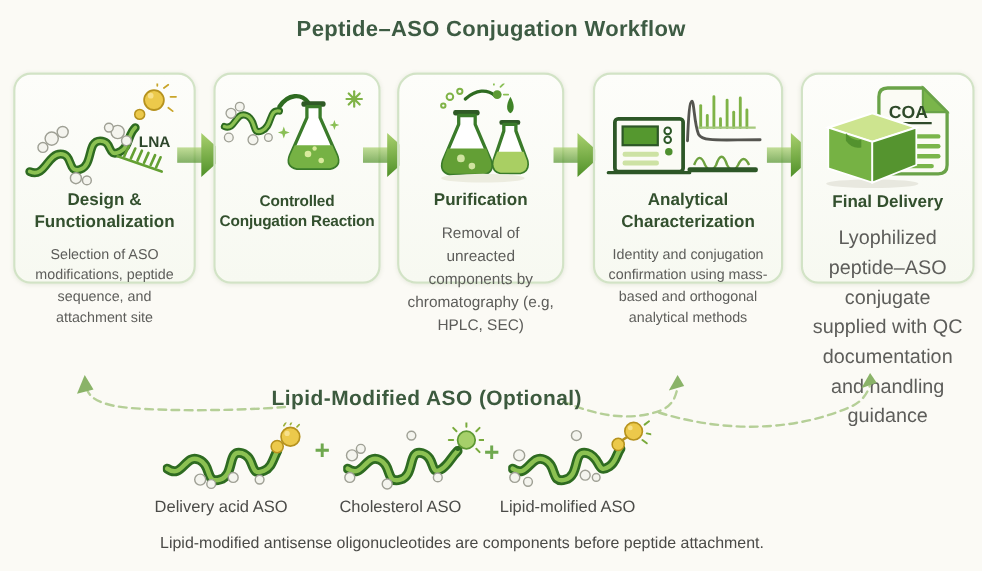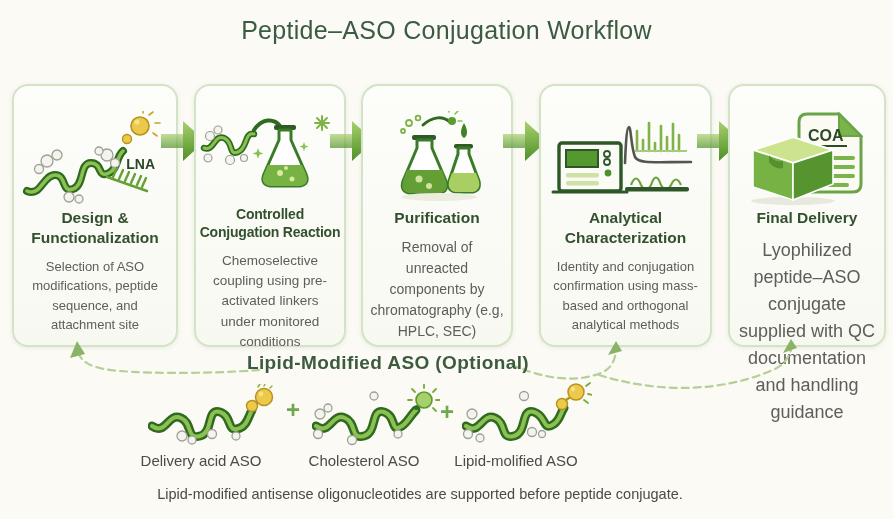--- a/index.html
+++ b/index.html
@@ -1,20 +1,20 @@
 <!DOCTYPE html>
 <html><head>
 <meta charset="utf-8">
 <style>
   html,body{margin:0;padding:0;background:#fbfaf5;}
   #canvas{position:relative;width:893px;height:519px;background:#fbfaf5;font-family:"Liberation Sans",sans-serif;overflow:hidden;}
-  .page-title{position:absolute;top:16px;left:0;width:893px;text-align:center;font-size:25px;font-weight:400;color:#3d5b43;letter-spacing:.3px;}
-  .card{position:absolute;top:84px;height:263px;box-sizing:border-box;border:2px solid #d2e3c6;border-radius:16px;
+  .page-title{position:absolute;top:16px;left:0;width:893px;text-align:center;font-size:20px;font-weight:700;color:#3d5b43;letter-spacing:.3px;}
+  .card{position:absolute;top:66px;height:192px;box-sizing:border-box;border:2px solid #d2e3c6;border-radius:16px;
         background:linear-gradient(180deg,#fdfdfa 0%,#f7f9f1 100%);box-shadow:0 1px 4px rgba(110,140,90,.14);
-        display:flex;flex-direction:column;align-items:center;padding-top:24px;}
+        display:flex;flex-direction:column;align-items:center;padding-top:8px;}
   .icon{height:96px;display:flex;align-items:center;justify-content:center;}
   .card-title{margin-top:2px;font-weight:700;font-size:15.5px;line-height:1.28;color:#33502e;text-align:center;padding:0 6px;}
   .card-desc{margin-top:9px;font-size:13px;line-height:1.5;color:#5d5d5a;text-align:center;padding:0 7px;}
   .c1{left:12px;width:166px;}
   .c2{left:194px;width:152px;}
   .c2 .card-title{font-size:14px;letter-spacing:-.2px;padding:0 2px;}
   .c2 .card-desc{font-size:13.5px;}
   .c3{left:361px;width:152px;border-radius:18px;}
   .c3 .card-desc{font-size:14px;}
   .c4{left:539px;width:173px;}
@@ -110,21 +110,20 @@
             <path d="M115 13 h14"></path>
             <path d="M117 8 l10 10"></path>
             <path d="M127 8 l-10 10"></path>
         </g>
         <circle cx="122" cy="13" r="2.4" fill="#7fb347"></circle>
         <path d="M58 38 l1.4 4 4 1.4 -4 1.4 -1.4 4 -1.4 -4 -4 -1.4 4 -1.4 Z" fill="#8abf55"></path>
         <path d="M104 32 l1.2 3.4 3.4 1.2 -3.4 1.2 -1.2 3.4 -1.2 -3.4 -3.4 -1.2 3.4 -1.2 Z" fill="#8abf55"></path>
       </svg>
     </div>
     <div class="card-title">Controlled Conjugation Reaction</div>
-    <div class="card-desc">Chemoselective coupling using pre-activated linkers under monitored conditions</div>
   </div>
 
   <svg class="flow-arrow" style="left:330px" width="44" height="46" viewBox="0 0 44 46">
     <defs>
         <linearGradient id="ag2" x1="0" y1="0" x2="0" y2="1">
           <stop offset="0" stop-color="#a9d06e"></stop>
           <stop offset="1" stop-color="#4f9028"></stop>
         </linearGradient>
       </defs>
     <rect x="0" y="16" width="24" height="14" fill="url(#ag2)" opacity="0.7"></rect>
@@ -319,15 +318,15 @@
       <path d="M124 6 l4 -3"></path>
         <path d="M126 14 l5 1"></path>
         <path d="M122 20 l4 3"></path>
     </g>
   </svg>
 
   <div class="variant-label" style="left:116px">Delivery acid ASO</div>
   <div class="variant-label" style="left:279px">Cholesterol ASO</div>
   <div class="variant-label" style="left:431px">Lipid-molified ASO</div>
 
-  <div class="bottom-note">Lipid-modified antisense oligonucleotides are supported before peptide conjugate.</div>
+  <div class="bottom-note">Lipid-modified antisense oligonucleotides are components before peptide attachment.</div>
 
 </div>
 
 </body></html>

